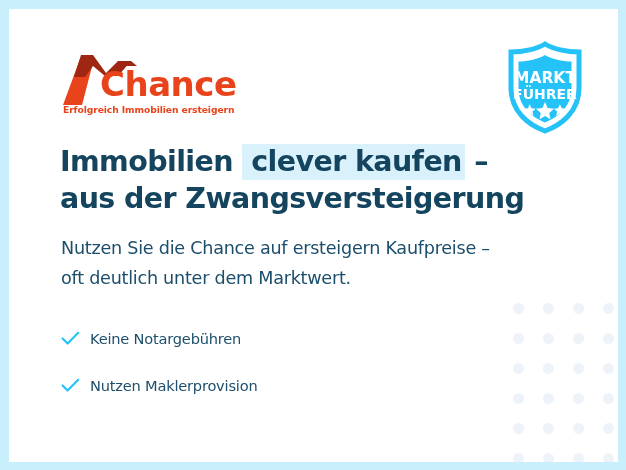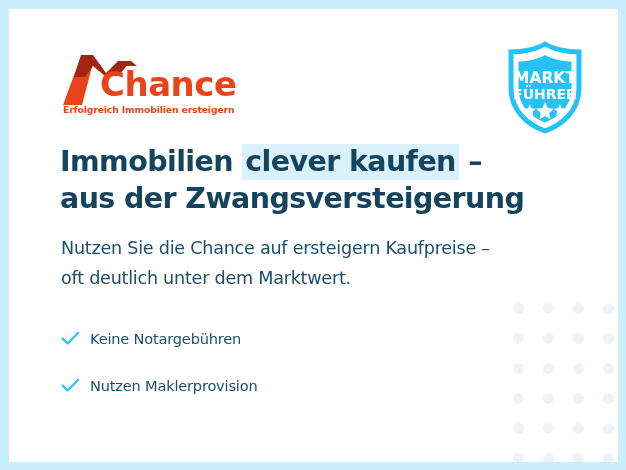--- a/index.html
+++ b/index.html
@@ -102,21 +102,21 @@
     width: 470px;
     font-family: "DejaVu Sans", sans-serif;
     font-weight: bold;
     font-size: 28.5px;
     line-height: 37px;
     letter-spacing: -0.6px;
     color: #14445e;
   }
   #headline .hl {
     background: #d8f1fb;
-    padding: 1px 3px 2px 3px;
+    padding: 1px 3px 2px 9px;
     border-radius: 1px;
   }
 
   
   #subheadline {
     position: absolute;
     left: 52px;
     top: 224px;
     width: 480px;
     font-family: "DejaVu Sans", sans-serif;

